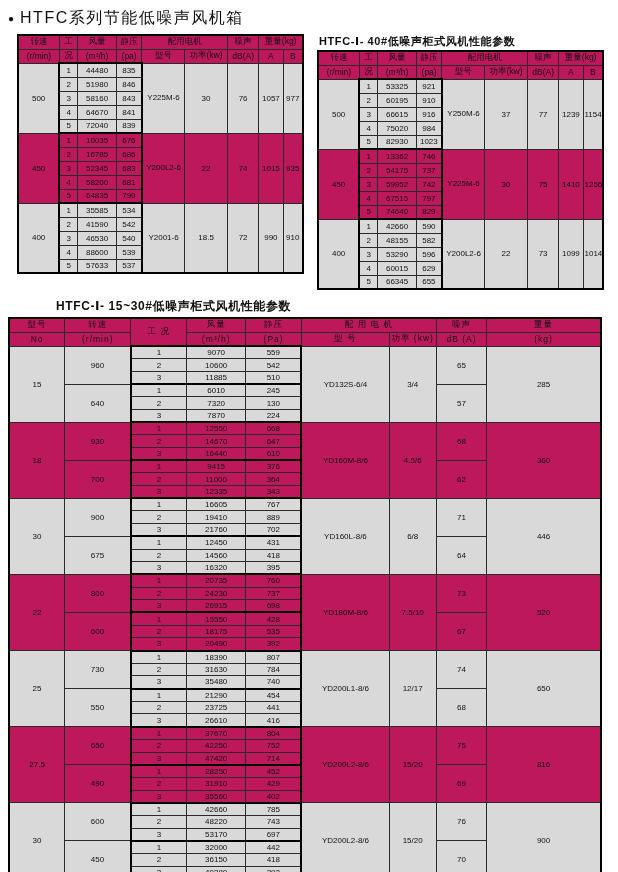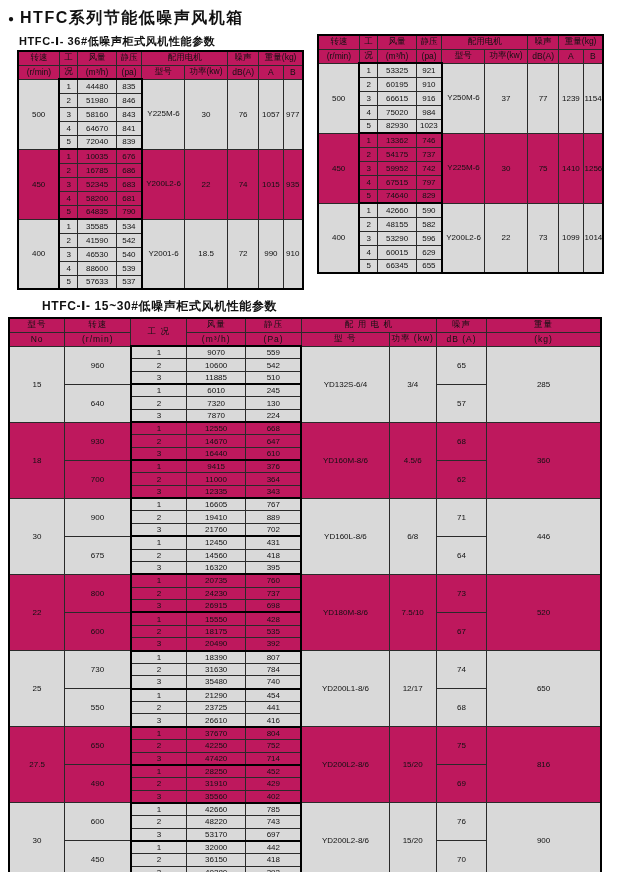--- a/index.html
+++ b/index.html
@@ -5,24 +5,24 @@
   * { box-sizing: border-box; }
   html,body { margin:0; padding:0; background:#ffffff; }
   body {
     width:618px; height:872px; overflow:hidden;
     font-family:"Liberation Sans","DejaVu Sans",sans-serif;
     color:#111;
   }
   .page { padding:6px 6px 0 8px; }
   .title-row { display:flex; align-items:center; gap:6px; margin:2px 0 5px 0; }
   .bullet { font-size:10px; line-height:1; }
-  .page-title { font-size:16px; font-weight:bold; letter-spacing:1.5px; }
+  .page-title { font-size:16px; font-weight:normal; letter-spacing:1.5px; }
 
   .caption { font-size:11px; font-weight:bold; letter-spacing:0.6px; margin:0 0 1px 2px; white-space:nowrap; }
-  .caption.big { font-size:12px; margin:8px 0 2px 6px;padding-left:28px; }
+  .caption.big { font-size:12px; margin:8px 0 2px 20px;padding-left:28px; }
 
   .top-tables { display:flex; gap:13px; margin-left:9px; }
 
   table { border-collapse:collapse; table-layout:fixed; background:#be185d; }
   td, th { border:1px solid #2a2a2a; font-weight:normal; text-align:center;
            vertical-align:middle; padding:0 1px; overflow:hidden; }
 
   .small-table { width:287px; border:2px solid #000; }
   .small-table th { font-size:8.5px; height:14px; white-space:nowrap; }
   .small-table td { font-size:8px; height:14px; white-space:nowrap; }
@@ -45,21 +45,20 @@
 
 <div class="page">
 
   <div class="title-row">
     <span class="bullet">●</span>
     <span class="page-title">HTFC系列节能低噪声风机箱</span>
   </div>
 
   <div class="top-tables">
     <div>
-      <div class="caption">HTFC-Ⅰ- 36#低噪声柜式风机性能参数</div>
       <table class="small-table" id="t36">
           <colgroup>
             <col style="width: 14.5%;">
             <col style="width: 6.5%;">
             <col style="width: 13.5%;">
             <col style="width: 9%;">
             <col style="width: 15%;">
             <col style="width: 15%;">
             <col style="width: 11%;">
             <col style="width: 8.5%;">
@@ -178,20 +177,21 @@
             </tr>
             <tr>
               <td class="hb-l hb-b sh">5</td>
               <td class="hb-b sh">57633</td>
               <td class="hb-r hb-b sh">537</td>
             </tr>
           </tbody>
         </table>
     </div>
     <div>
+      <div class="caption">HTFC-Ⅰ- 40#低噪声柜式风机性能参数</div>
       <table class="small-table" id="t40">
           <colgroup>
             <col style="width: 14.5%;">
             <col style="width: 6.5%;">
             <col style="width: 13.5%;">
             <col style="width: 9%;">
             <col style="width: 15%;">
             <col style="width: 15%;">
             <col style="width: 11%;">
             <col style="width: 8.5%;">

